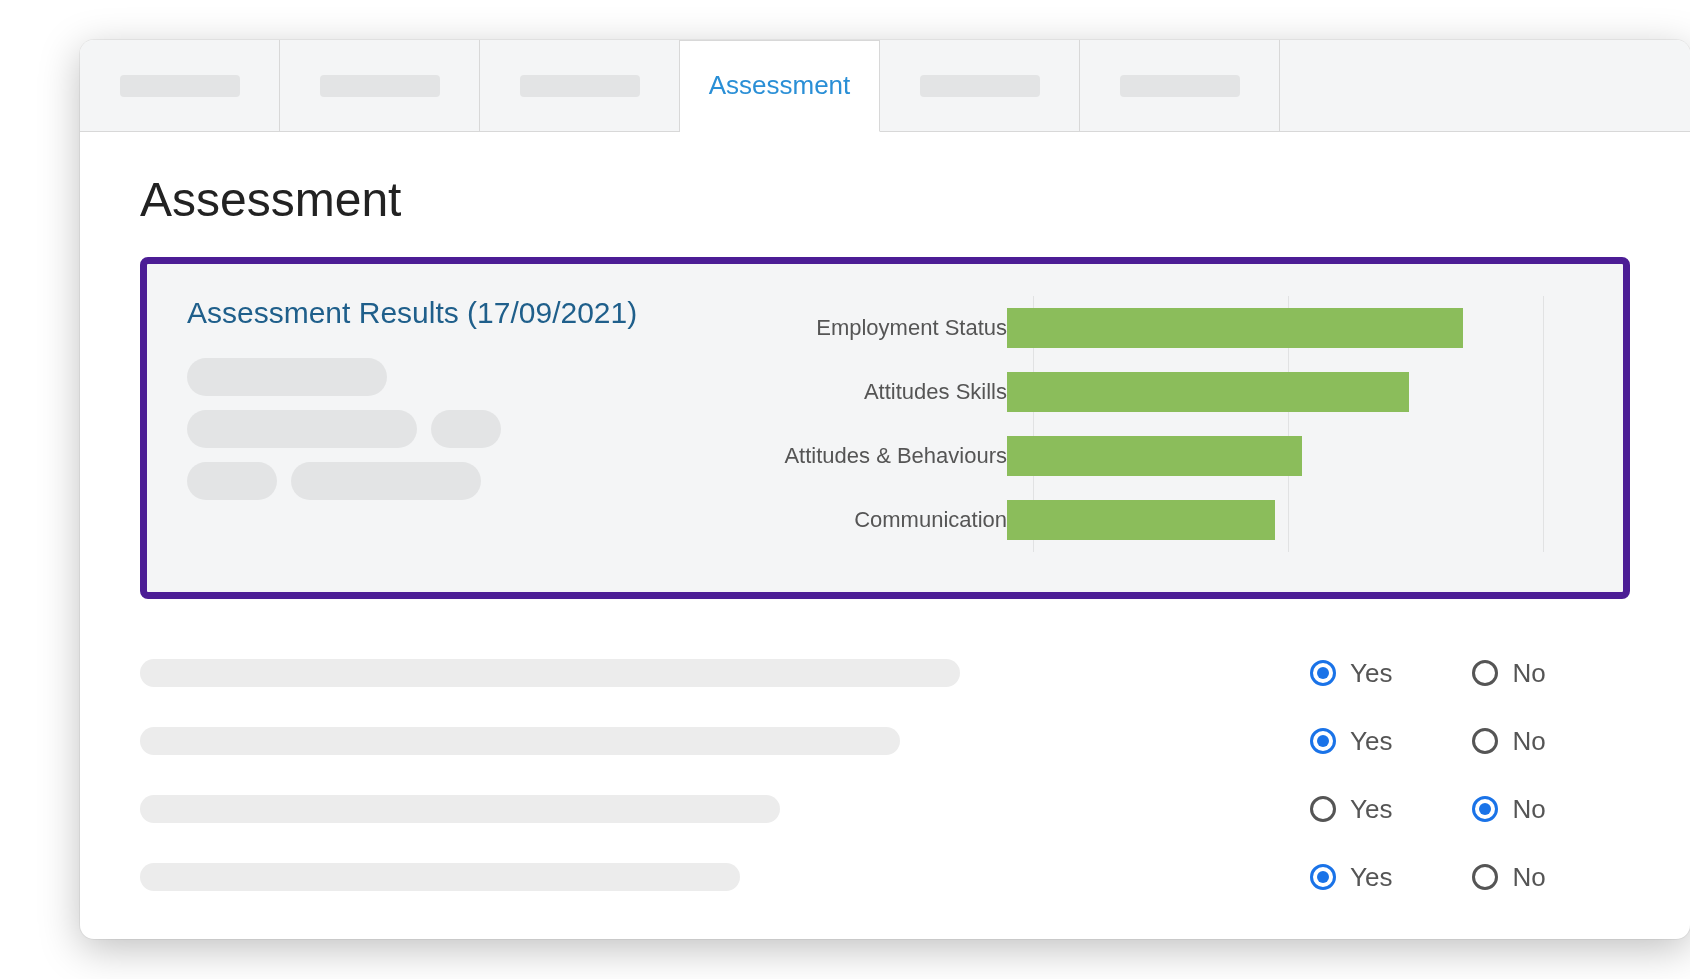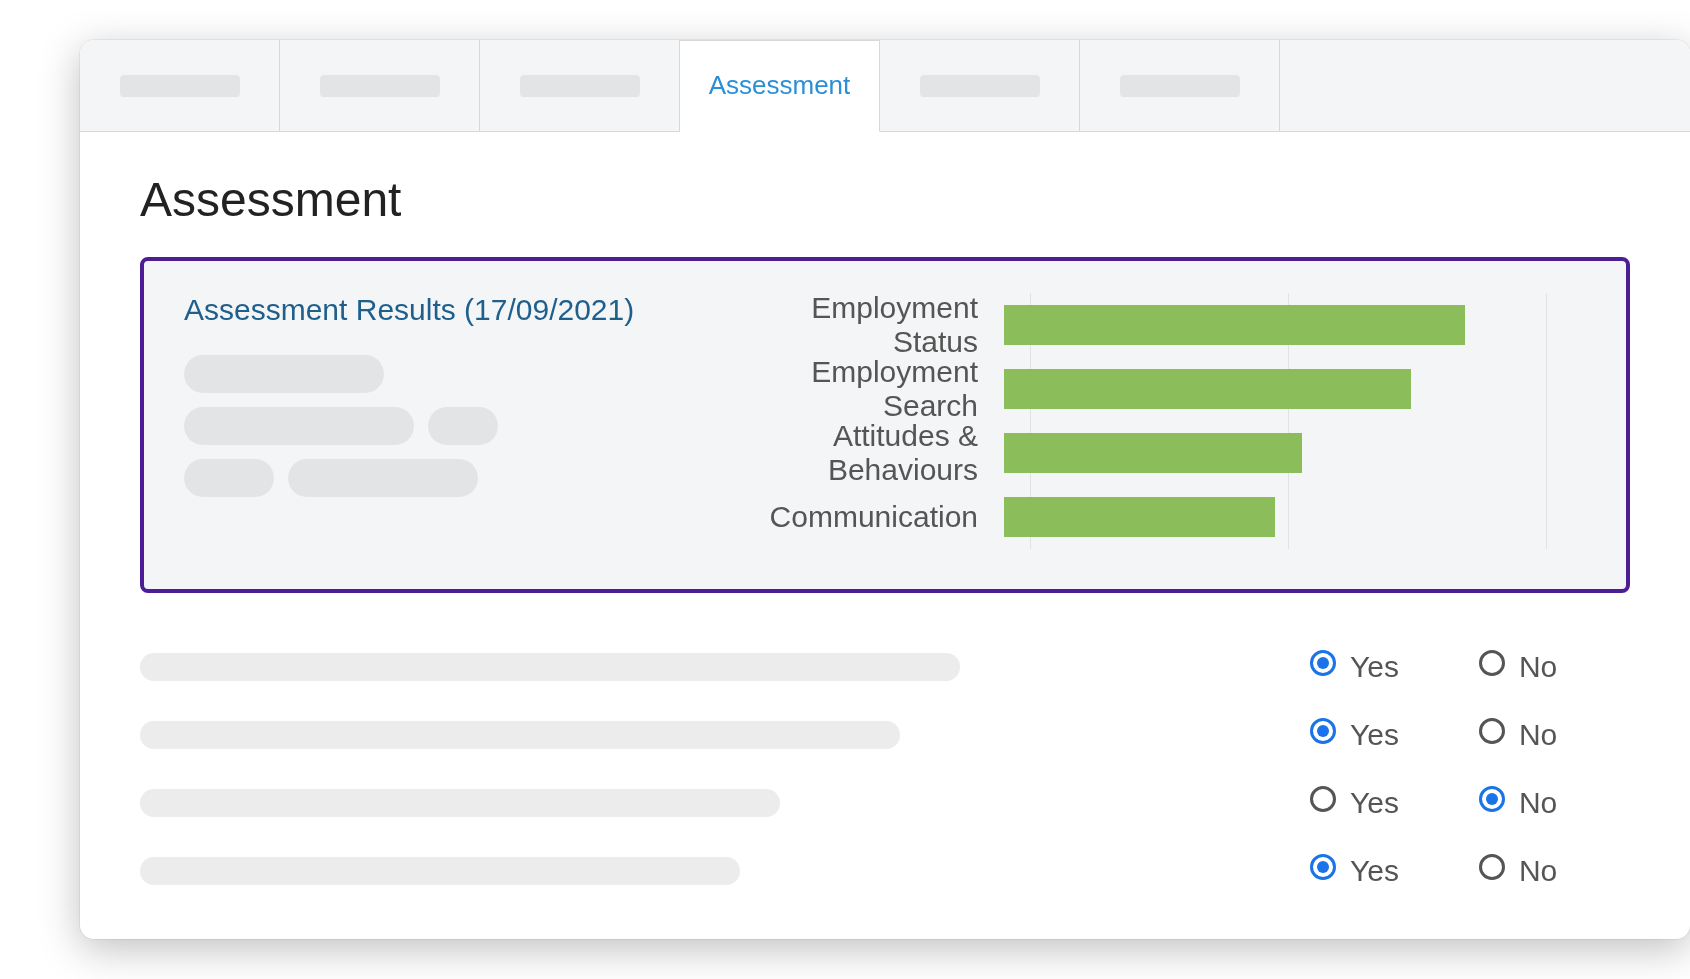--- a/index.html
+++ b/index.html
@@ -46,37 +46,37 @@
     margin-bottom: -1px;
   }
   .tab.active::before {
     content:"";
     position:absolute; top:0; left:0; right:0; height:1px; background:#d8d8d8;
   }
   .content { padding: 40px 60px; }
   .page-title { font-size: 48px; font-weight: 400; color: #222; margin-bottom: 30px; }
   .panel {
     background: #f4f5f6;
-    border: 4px solid #4c1d95;
+    border: 7px solid #4c1d95;
     border-radius: 8px;
     padding: 32px 40px 40px 40px;
     display: flex;
     gap: 20px;
   }
   .panel-left { flex: 0 0 560px; }
   .panel-title { font-size: 30px; color: #1f5f8b; font-weight: 400; margin-bottom: 28px; }
   .ph-row { display:flex; gap:14px; margin-bottom:14px; flex-wrap:wrap; }
   .pill {
     height: 38px; background:#e3e4e5; border-radius: 19px;
   }
   .chart { flex: 1; position: relative; padding-right: 40px; }
   .chart-row { display:flex; align-items:center; height: 64px; }
   .chart-label {
-    flex: 0 0 240px; text-align: right; padding-right: 26px;
-    font-size: 30px; color: #555;
+    flex: 0 0 240px; text-align: right; 
+    font-size: 22px; color: #555;
   }
   .chart-track { flex:1; position: relative; height: 40px; }
   .chart-bar {
     height: 40px; background: #8bbd5b; position: absolute; left:0; top:0;
   }
   .chart-grid {
     position:absolute; left:266px; right:40px; top:0; bottom:0;
     pointer-events:none;
   }
   .chart-grid .gl {
@@ -84,21 +84,21 @@
   }
   .questions { margin-top: 40px; }
   .qrow {
     display:flex; align-items:center; height:68px;
   }
   .qtext {
     height: 28px; background:#ececec; border-radius:14px;
   }
   .qspacer { flex:1; }
   .opts { display:flex; gap:80px; min-width:380px; justify-content:flex-start; padding-left:60px;}
-  .opt { display:flex; gap:14px; font-size:30px; color:#555; cursor:pointer;}
+  .opt { display:flex; align-items:center; gap:14px; font-size:26px; color:#555; cursor:pointer;}
   .radio {
     width:26px; height:26px; border-radius:50%;
     border:3px solid #555; display:flex; align-items:center; justify-content:center;
     flex-shrink:0;
   }
   .radio.sel { border-color:#1a73e8; }
   .radio.sel::after {
     content:""; width:12px; height:12px; border-radius:50%; background:#1a73e8;
   }
 </style>
@@ -153,21 +153,21 @@
             <div class="gl" style="left: 50%;"></div>
             <div class="gl" style="left: 100%;"></div>
           </div>
           <div class="chart-row">
             <div class="chart-label">Employment Status</div>
             <div class="chart-track">
               <div class="chart-bar" style="width: 85%; background: rgb(139, 189, 91);"></div>
             </div>
           </div>
           <div class="chart-row">
-            <div class="chart-label">Employment Search</div>
+            <div class="chart-label">Attitudes Skills</div>
             <div class="chart-track">
               <div class="chart-bar" style="width: 75%; background: rgb(139, 189, 91);"></div>
             </div>
           </div>
           <div class="chart-row">
             <div class="chart-label">Attitudes &amp; Behaviours</div>
             <div class="chart-track">
               <div class="chart-bar" style="width: 55%; background: rgb(139, 189, 91);"></div>
             </div>
           </div>

